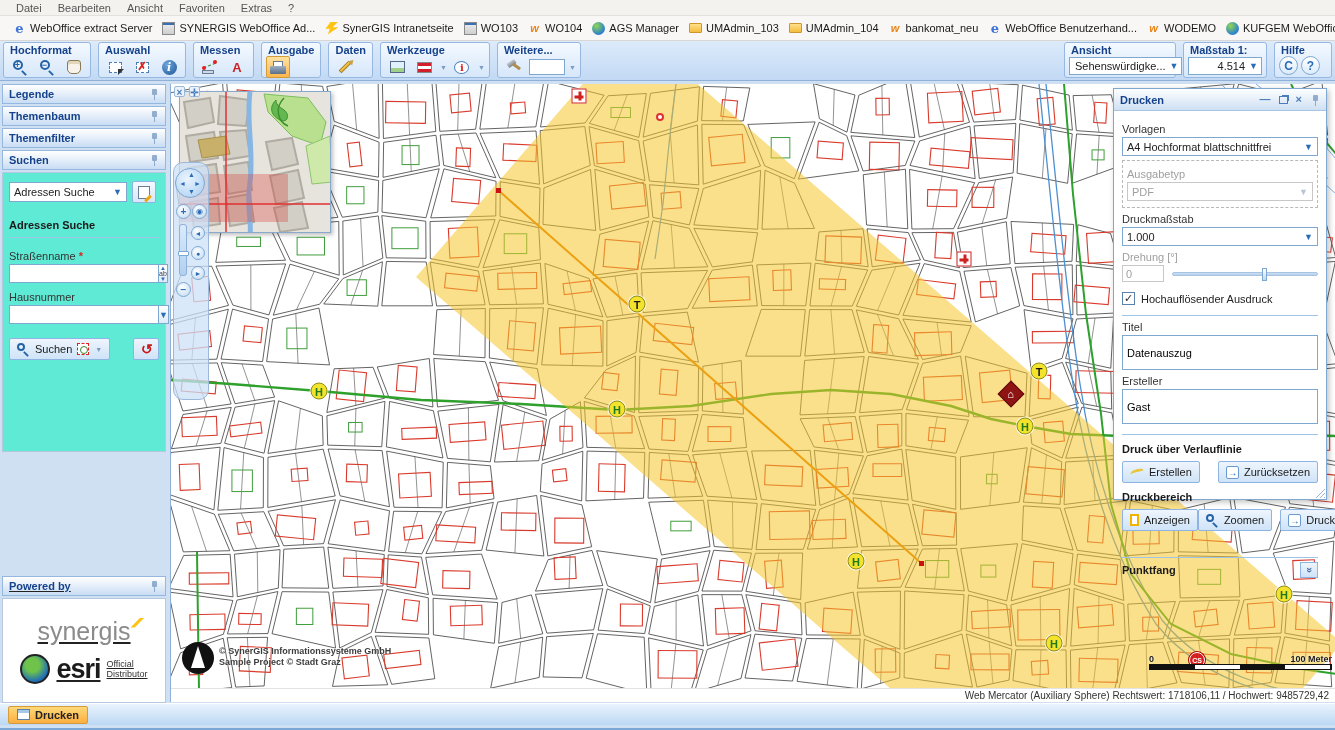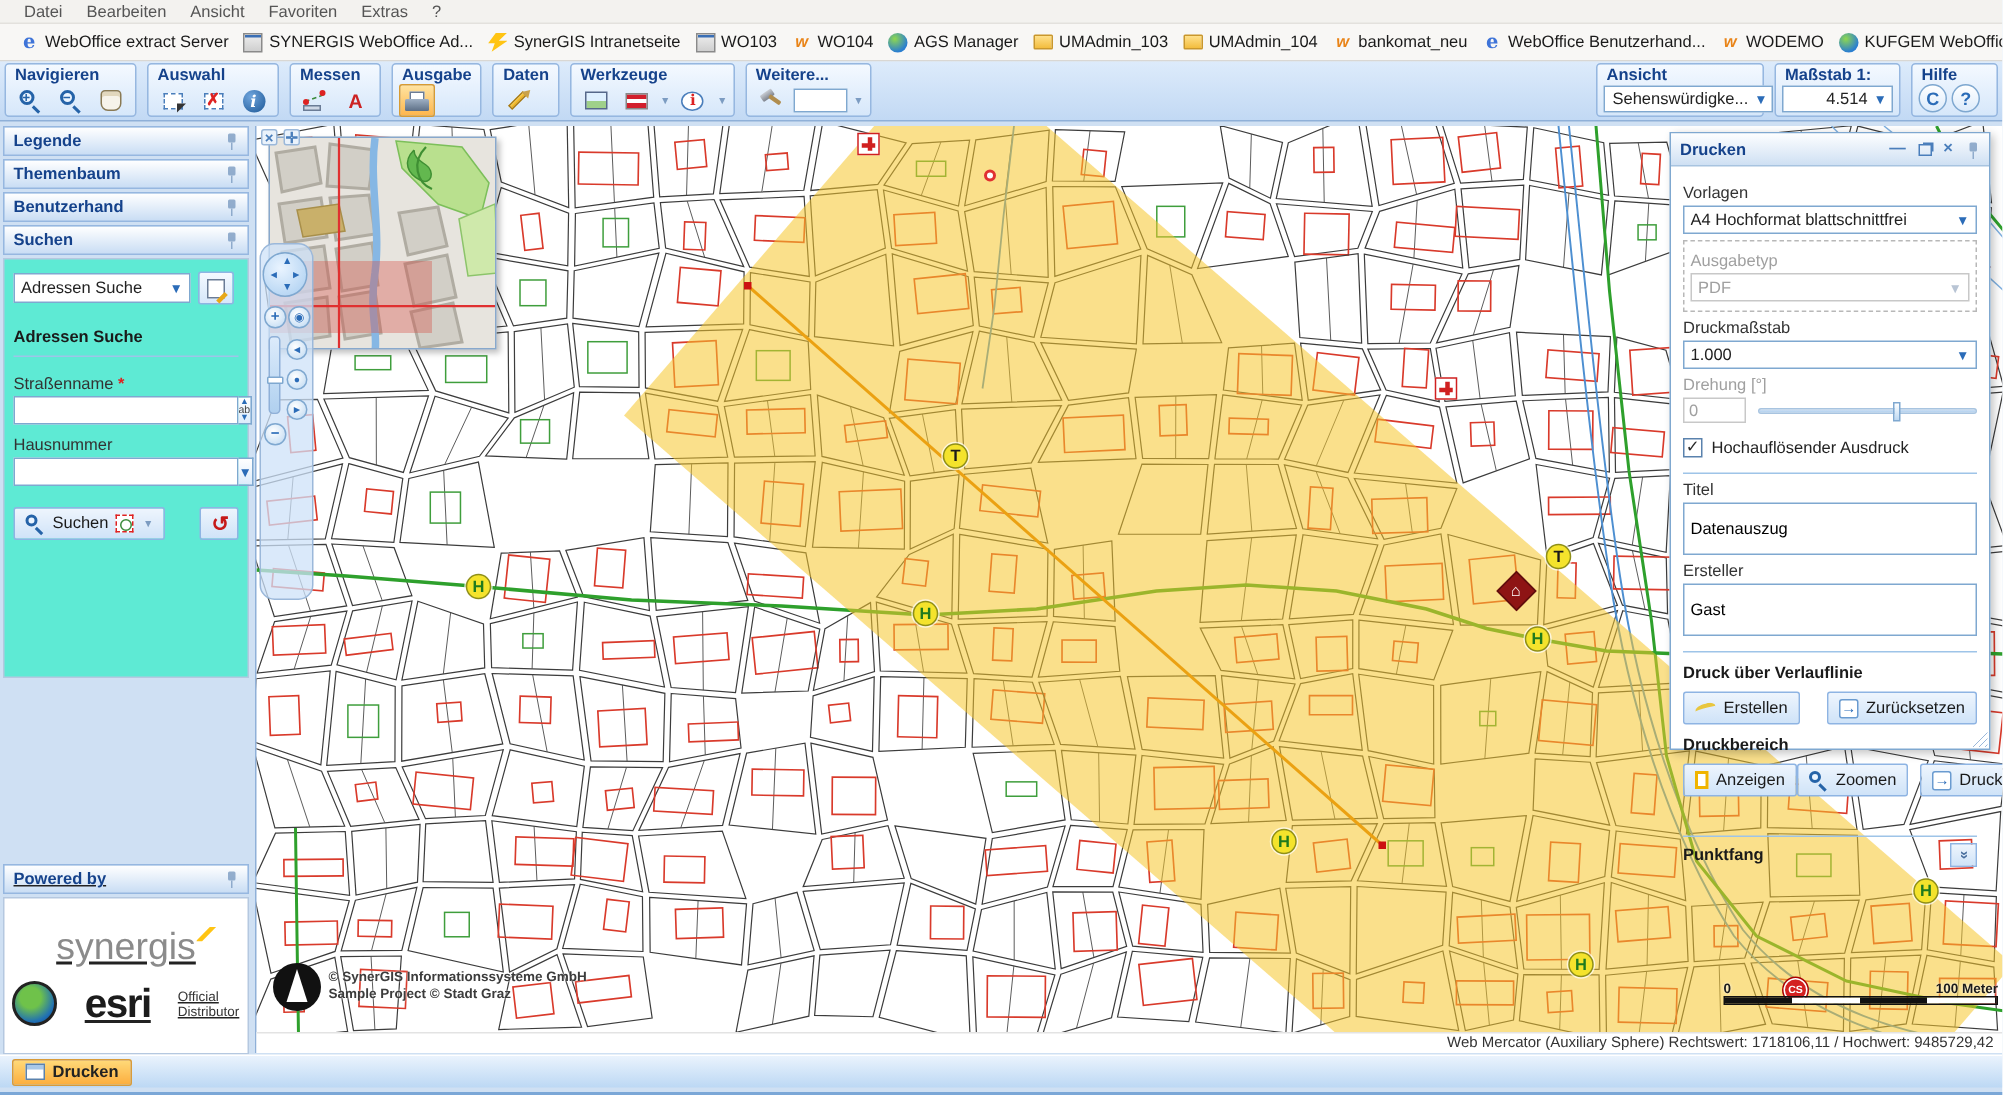--- a/index.html
+++ b/index.html
@@ -89,21 +89,21 @@
   .searchbtn-row{display:flex;align-items:center;margin-top:14px;}
   .btn{display:inline-flex;align-items:center;gap:5px;border:1px solid #8eb4e3;border-radius:2px;background:linear-gradient(#eef5fd,#cfe3f8);padding:2px 7px;height:22px;cursor:pointer;color:#1a1a1a;}
   .ic-zoomsel{width:12px;height:12px;border:1px dashed #d22;position:relative;background:#fff;}
   .ic-zoomsel:after{content:"";position:absolute;left:2px;top:2px;width:6px;height:6px;border:1px solid #3a8a3a;border-radius:50%;}
   .resetbtn{margin-left:auto;width:26px;height:22px;}
   .ic-reset{color:#c61a1a;font-weight:bold;font-size:14px;line-height:14px;}
   .powered{position:absolute;left:0;right:0;bottom:0;text-decoration:underline;}
   .poweredbody{margin:0 2px;background:#fff;border:1px solid #b5c8e0;height:105px;display:flex;flex-direction:column;align-items:center;justify-content:center;gap:8px;}
   .synergis{position:relative;color:#8b8b8b;font-size:25px;letter-spacing:0;}
   .syn-swoosh{position:absolute;right:-14px;top:1px;width:14px;height:10px;background:#ffc413;clip-path:polygon(0 100%,70% 0,100% 0,30% 100%);}
-  .esrirow{display:flex;align-items:center;gap:18px;}
+  .esrirow{display:flex;align-items:center;gap:6px;}
   .esriglobe{width:30px;height:30px;border-radius:50%;background:radial-gradient(circle at 40% 35%,#6fc24a 30%,#1f6fb5 70%,#123f6b);border:2px solid #222;}
   .esritxt{font-size:27px;font-weight:bold;color:#1c1c1c;letter-spacing:-1px;}
   .esrisub{font-size:9px;color:#333;line-height:10px;}
 
   
   .map{position:absolute;left:170px;top:84px;width:1165px;height:618px;background:#fff;border-left:1px solid #8fb0d8;}
   .mapsvg{position:absolute;left:0;top:0;}
   .map-markers{position:absolute;left:0;top:0;width:1165px;height:604px;pointer-events:none;}
   .mk{position:absolute;transform:translate(-50%,-50%);display:flex;align-items:center;justify-content:center;}
   .mk-bus,.mk-tram{width:17px;height:17px;border-radius:50%;background:#f4e32c;border:1px solid #8f8f18;font-weight:bold;font-size:11px;box-shadow:0 0 0 1px rgba(255,255,255,.7);}
@@ -255,21 +255,21 @@
         </span>
         <span class="fav-item">
           <span class="fav-ic i-globe"></span>
           <span>KUFGEM WebOffice Zell_a...</span>
         </span>
       </div>
   </div>
 
   <div class="ribbon">
     <div class="rgroup">
-      <div class="glabel">Navigieren</div>
+      <div class="glabel">Hochformat</div>
       <div class="grow">
         <span class="tbtn">
             <span class="ic-mag">
               <span class="lens">+</span>
               <span class="stem"></span>
             </span>
           </span>
         <span class="tbtn">
             <span class="ic-mag">
               <span class="lens">−</span>
@@ -394,21 +394,21 @@
   <div class="sidebar">
     <div class="spanel-h">
       <span>Legende</span>
       <span class="pin"></span>
     </div>
     <div class="spanel-h">
       <span>Themenbaum</span>
       <span class="pin"></span>
     </div>
     <div class="spanel-h">
-      <span>Benutzerhand</span>
+      <span>Themenfilter</span>
       <span class="pin"></span>
     </div>
     <div class="spanel-h">
       <span>Suchen</span>
       <span class="pin"></span>
     </div>
 
     <div class="searchbody">
       <div class="srow">
         <span class="ssel">

